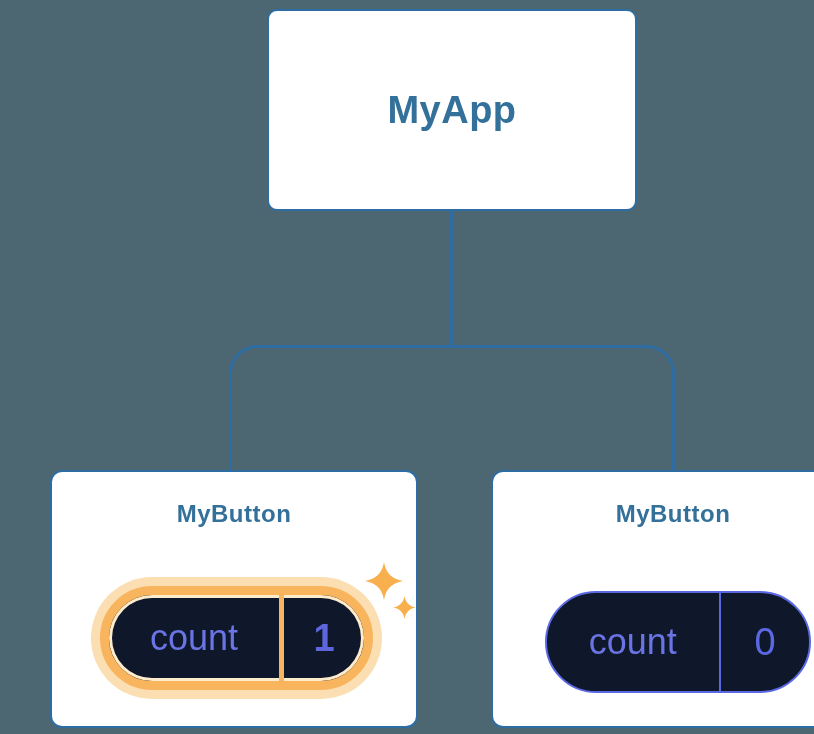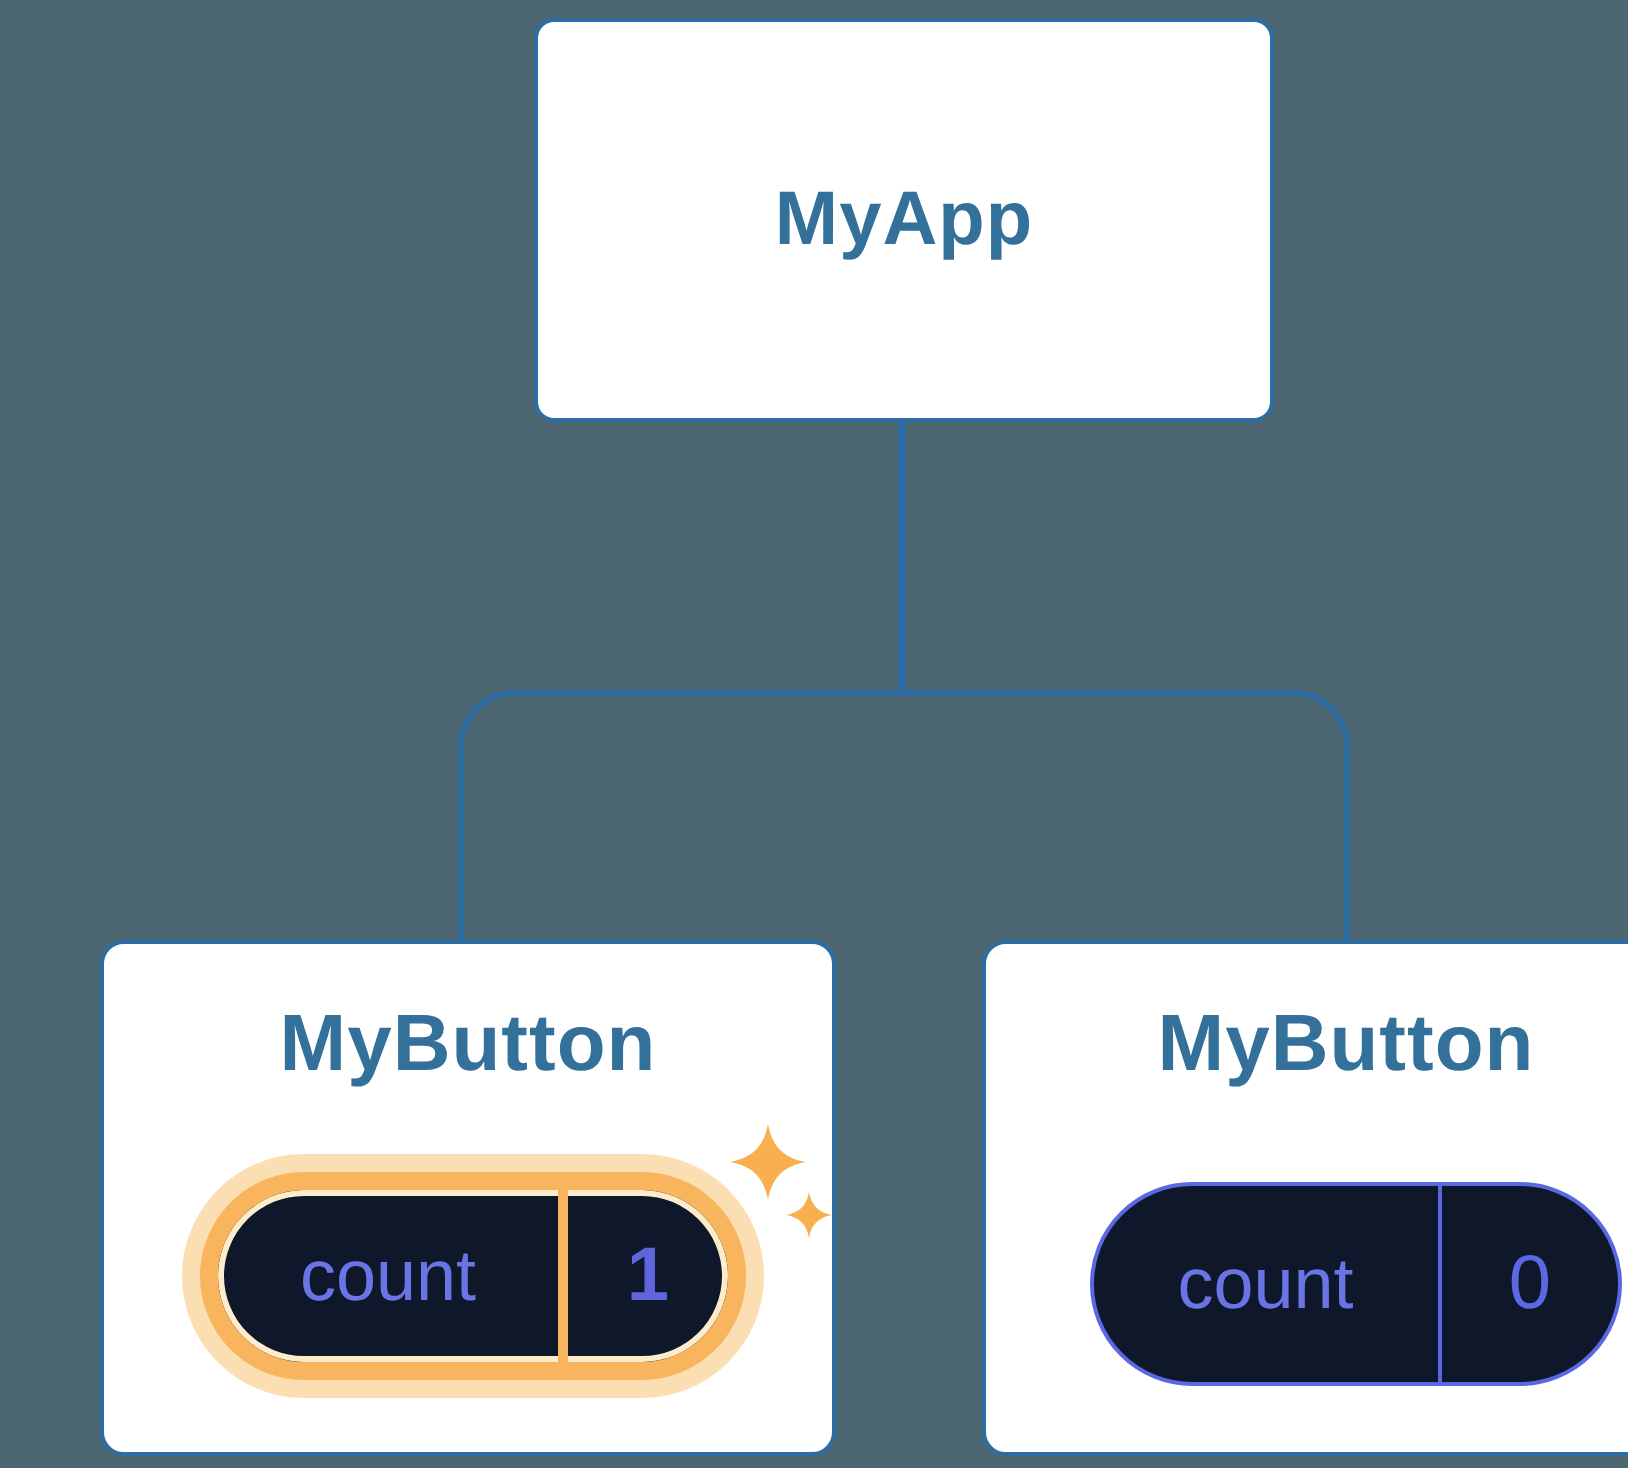--- a/index.html
+++ b/index.html
@@ -18,21 +18,21 @@
     display:flex;align-items:center;justify-content:center;}
   .node-title{color:var(--title_blue);font-weight:700;font-size:38px;letter-spacing:.5px;}
 
   .stem{position:absolute;left:401px;top:211px;width:4px;height:136px;background:var(--connector_blue);}
   .branch{position:absolute;left:181px;top:345px;width:446px;height:125px;
     border:3.5px solid var(--connector_blue);border-bottom:none;border-radius:28px 28px 0 0;}
 
   .card{top:470px;height:258px;border-radius:12px;display:flex;flex-direction:column;align-items:center;}
   .card-left{left:2px;width:368px;}
   .card-right{left:443px;width:364px;}
-  .card .node-title{margin-top:28px;font-size:40px;}
+  .card .node-title{margin-top:28px;font-size:24px;}
 
   .pill{position:absolute;display:flex;align-items:stretch;background:#0f172a;overflow:hidden;}
   .pill-highlight{left:48px;top:114px;width:273px;height:104px;border-radius:60px;
     border:9px solid var(--highlight_orange);
     box-shadow:0 0 0 9px var(--highlight_halo), inset 0 0 0 3px var(--highlight_inner);}
   .pill-plain{left:52px;top:119px;width:266px;height:102px;border-radius:56px;
     border:2px solid var(--pill_purple_border);}
   .pill-key{flex:1;display:flex;align-items:center;justify-content:center;
     font-size:36px;color:var(--state_purple);}
   .pill-divider-orange{width:5px;background:var(--highlight_orange);}

